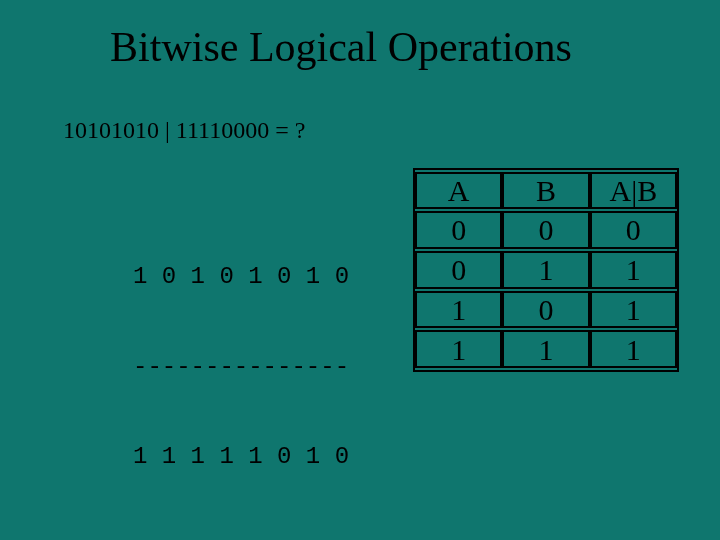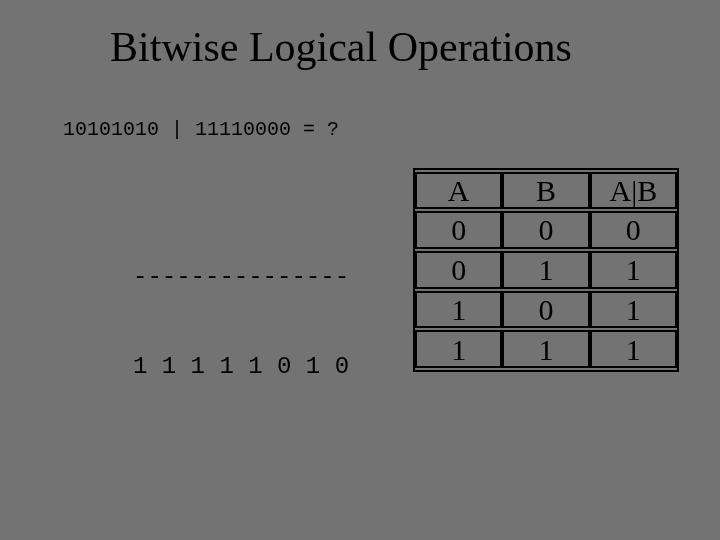--- a/index.html
+++ b/index.html
@@ -4,21 +4,21 @@
 <style>
   html, body {
     margin: 0;
     padding: 0;
     background: #888;
   }
   .stage {
     position: relative;
     width: 720px;
     height: 540px;
-    background: #737373;
+    background: #0f766e;
     color: #000000;
     overflow: hidden;
     font-family: "Liberation Serif", serif;
   }
   .title {
     position: absolute;
     top: 22px;
     left: 0;
     width: 682px;
     margin: 0;
@@ -26,22 +26,22 @@
     font-weight: normal;
     line-height: 50px;
     text-align: center;
     font-family: "Liberation Serif", serif;
     white-space: nowrap;
   }
   .expression {
     position: absolute;
     left: 63px;
     top: 116px;
-    font-family: Liberation Mono, monospace;
-    font-size: 20px;
+    font-family: Liberation Serif, serif;
+    font-size: 24px;
     line-height: 28px;
     white-space: pre;
   }
   .worked {
     position: absolute;
     left: 133px;
     top: 202px;
     font-family: "Liberation Mono", monospace;
     font-size: 24px;
     line-height: 30px;
@@ -77,20 +77,21 @@
 </head>
 <body>
 
 <div class="stage">
 
   <h1 class="title">Bitwise Logical Operations</h1>
 
   <div class="expression">10101010 | 11110000 = ?</div>
 
   <div class="worked">
+    <div class="code-line">1 0 1 0 1 0 1 0</div>
     <div class="code-line">---------------</div>
     <div class="code-line">1 1 1 1 1 0 1 0</div>
   </div>
 
   <table class="truth-table">
     <thead>
       <tr>
         <th>A</th>
         <th>B</th>
         <th>A|B</th>

